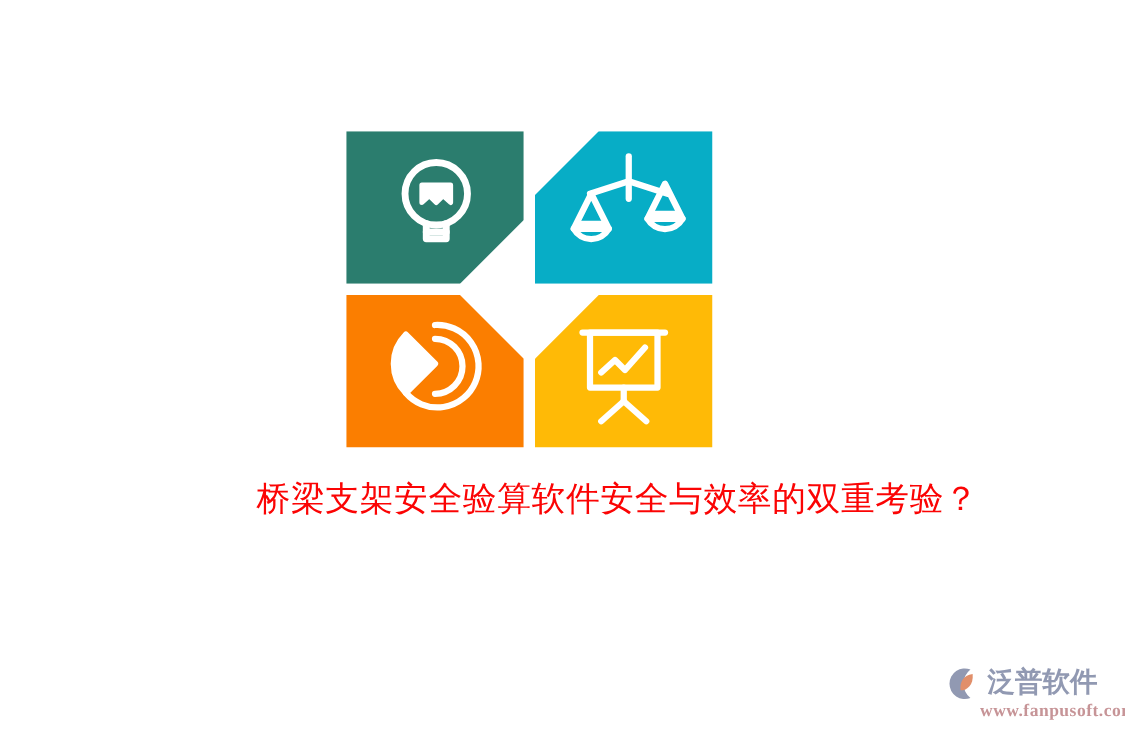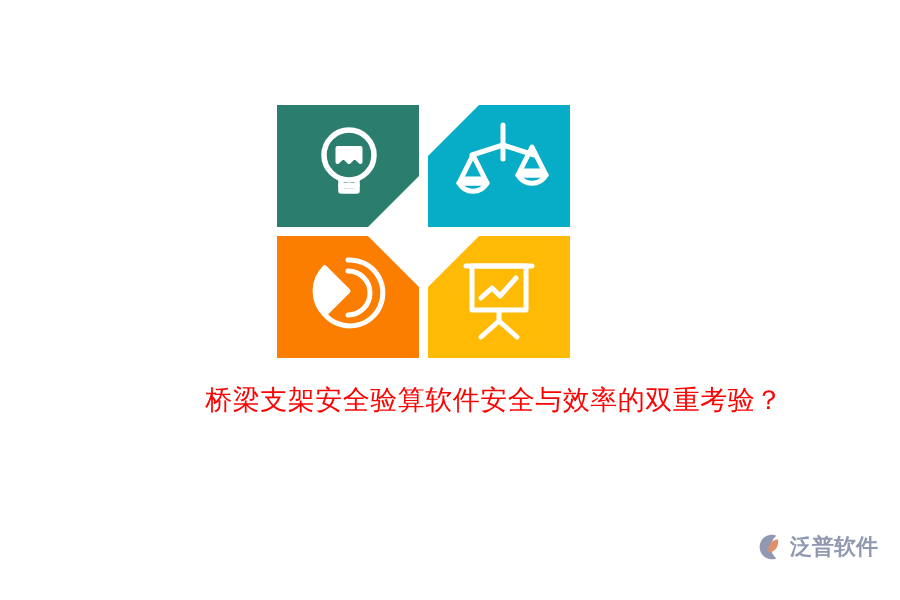--- a/index.html
+++ b/index.html
@@ -65,20 +65,21 @@
   }
 
   
   .watermark {
     position: absolute;
     left: 758px;
     top: 533px;
     width: 136px;
     height: 52px;
     display: flex;
+    flex-direction: column;
     align-items: flex-start;
     opacity: 0.95;
   }
   .wm-row {
     display: flex;
     align-items: center;
     gap: 4px;
   }
   .wm-mark {
     width: 28px;

